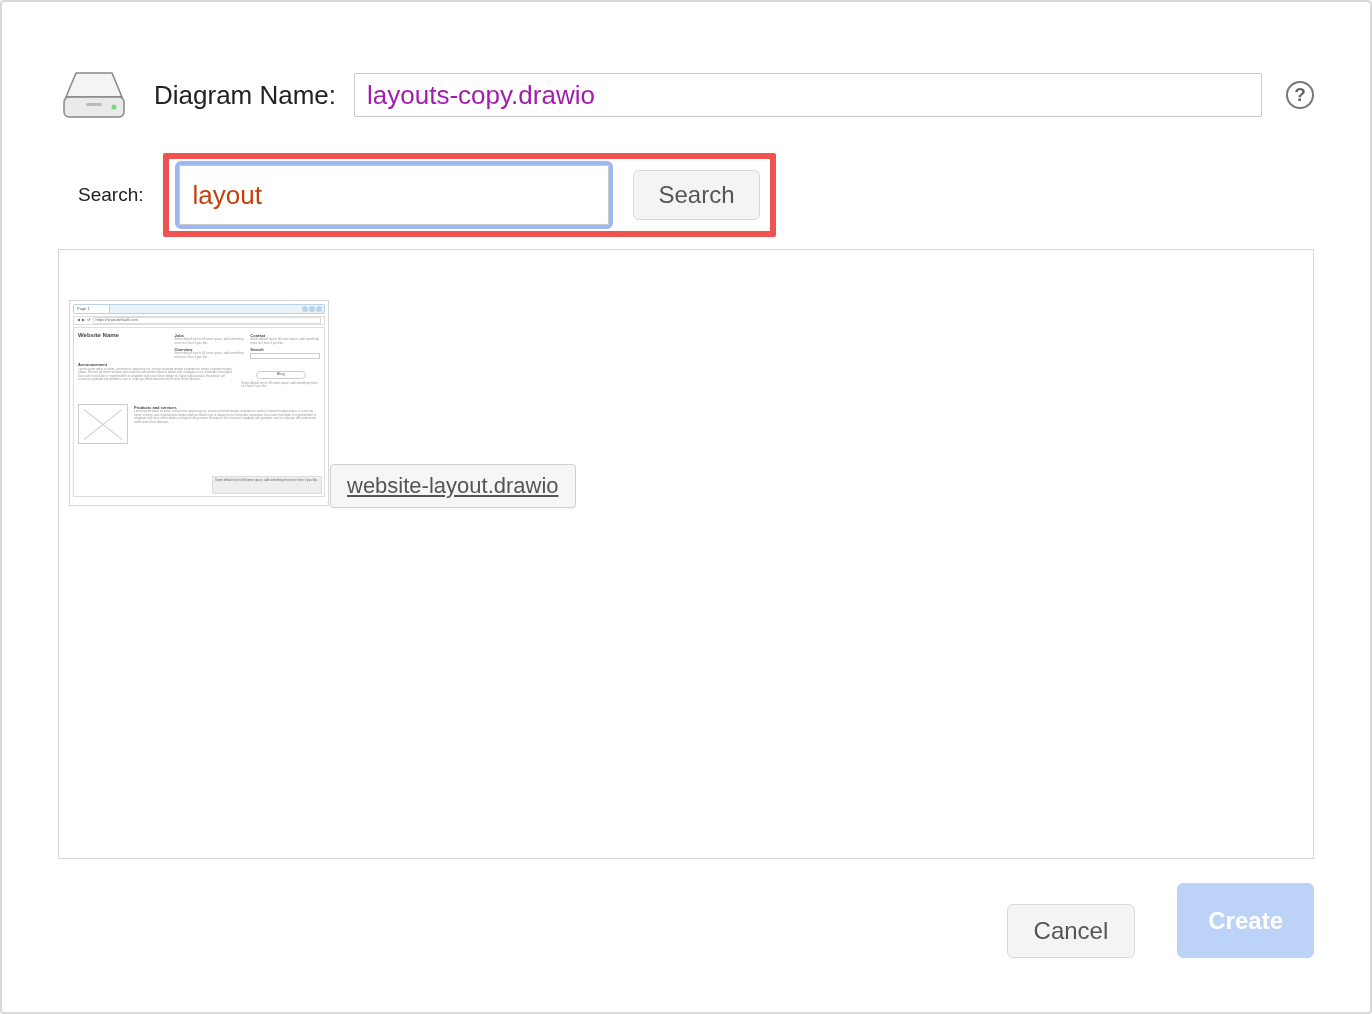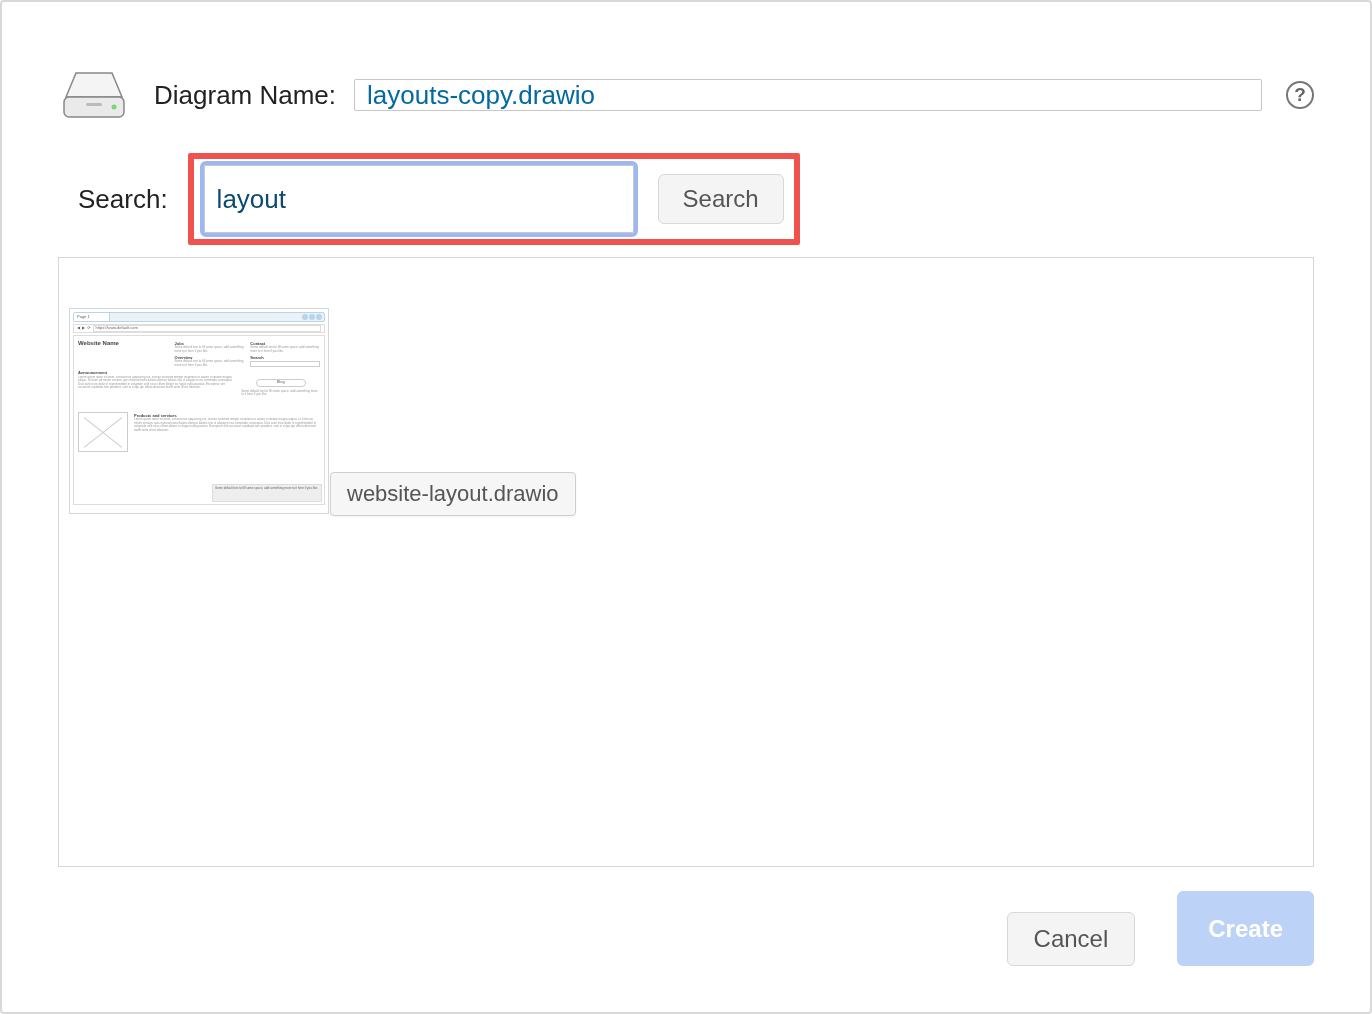--- a/index.html
+++ b/index.html
@@ -24,27 +24,27 @@
     margin-right: 6px;
     flex: 0 0 auto;
   }
   .diagram-name-label {
     font-size: 26px;
     color: #222;
     white-space: nowrap;
   }
   .diagram-name-input {
     flex: 1;
-    height: 32px;
+    height: 44px;
     font-size: 26px;
     padding: 2px 12px;
     border: 1px solid #c8c8c8;
     border-radius: 2px;
     outline: none;
-    color: #0369a1;
+    color: #a21caf;
   }
   .help-icon {
     width: 28px;
     height: 28px;
     border: 2.5px solid #777;
     border-radius: 50%;
     display: flex;
     align-items: center;
     justify-content: center;
     color: #666;
@@ -63,42 +63,42 @@
   .btn {
     background: #f4f4f4;
     border: 1px solid #d8d8d8;
     border-radius: 6px;
     font-size: 24px;
     color: #555;
     padding: 10px 24px;
     cursor: pointer;
   }
   .search-label {
-    font-size: 26px;
+    font-size: 19px;
     color: #222;
     margin-left: 20px;
   }
   .search-highlight {
     display: flex;
     align-items: center;
     gap: 24px;
     border: 6px solid #ef5350;
     padding: 6px 10px;
     border-radius: 2px;
   }
   .search-input {
     width: 430px;
-    height: 68px;
+    height: 60px;
     font-size: 26px;
     padding: 4px 12px;
     border: 1px solid #c8c8c8;
     border-radius: 2px;
     outline: 4px solid #9db8f0;
     outline-offset: 0px;
-    color: #0c4a6e;
+    color: #c2410c;
   }
   .results-panel {
     margin-top: 12px;
     border: 1px solid #d6d6d6;
     height: 610px;
     padding: 50px 10px 10px 10px;
     position: relative;
   }
   .template-item {
     width: 260px;
@@ -113,20 +113,21 @@
     left: 260px;
     top: 163px;
     background: #f6f6f6;
     border: 1px solid #cfcfcf;
     border-radius: 4px;
     padding: 8px 16px;
     font-size: 22px;
     color: #555;
     white-space: nowrap;
     box-shadow: 0 1px 2px rgba(0,0,0,0.05);
+    text-decoration: underline;
   }
   .footer-row {
     display: flex;
     justify-content: flex-end;
     gap: 22px;
     margin-top: 24px;
   }
   .btn-primary {
     background: #bcd3f7;
     border: 1px solid #bcd3f7;

